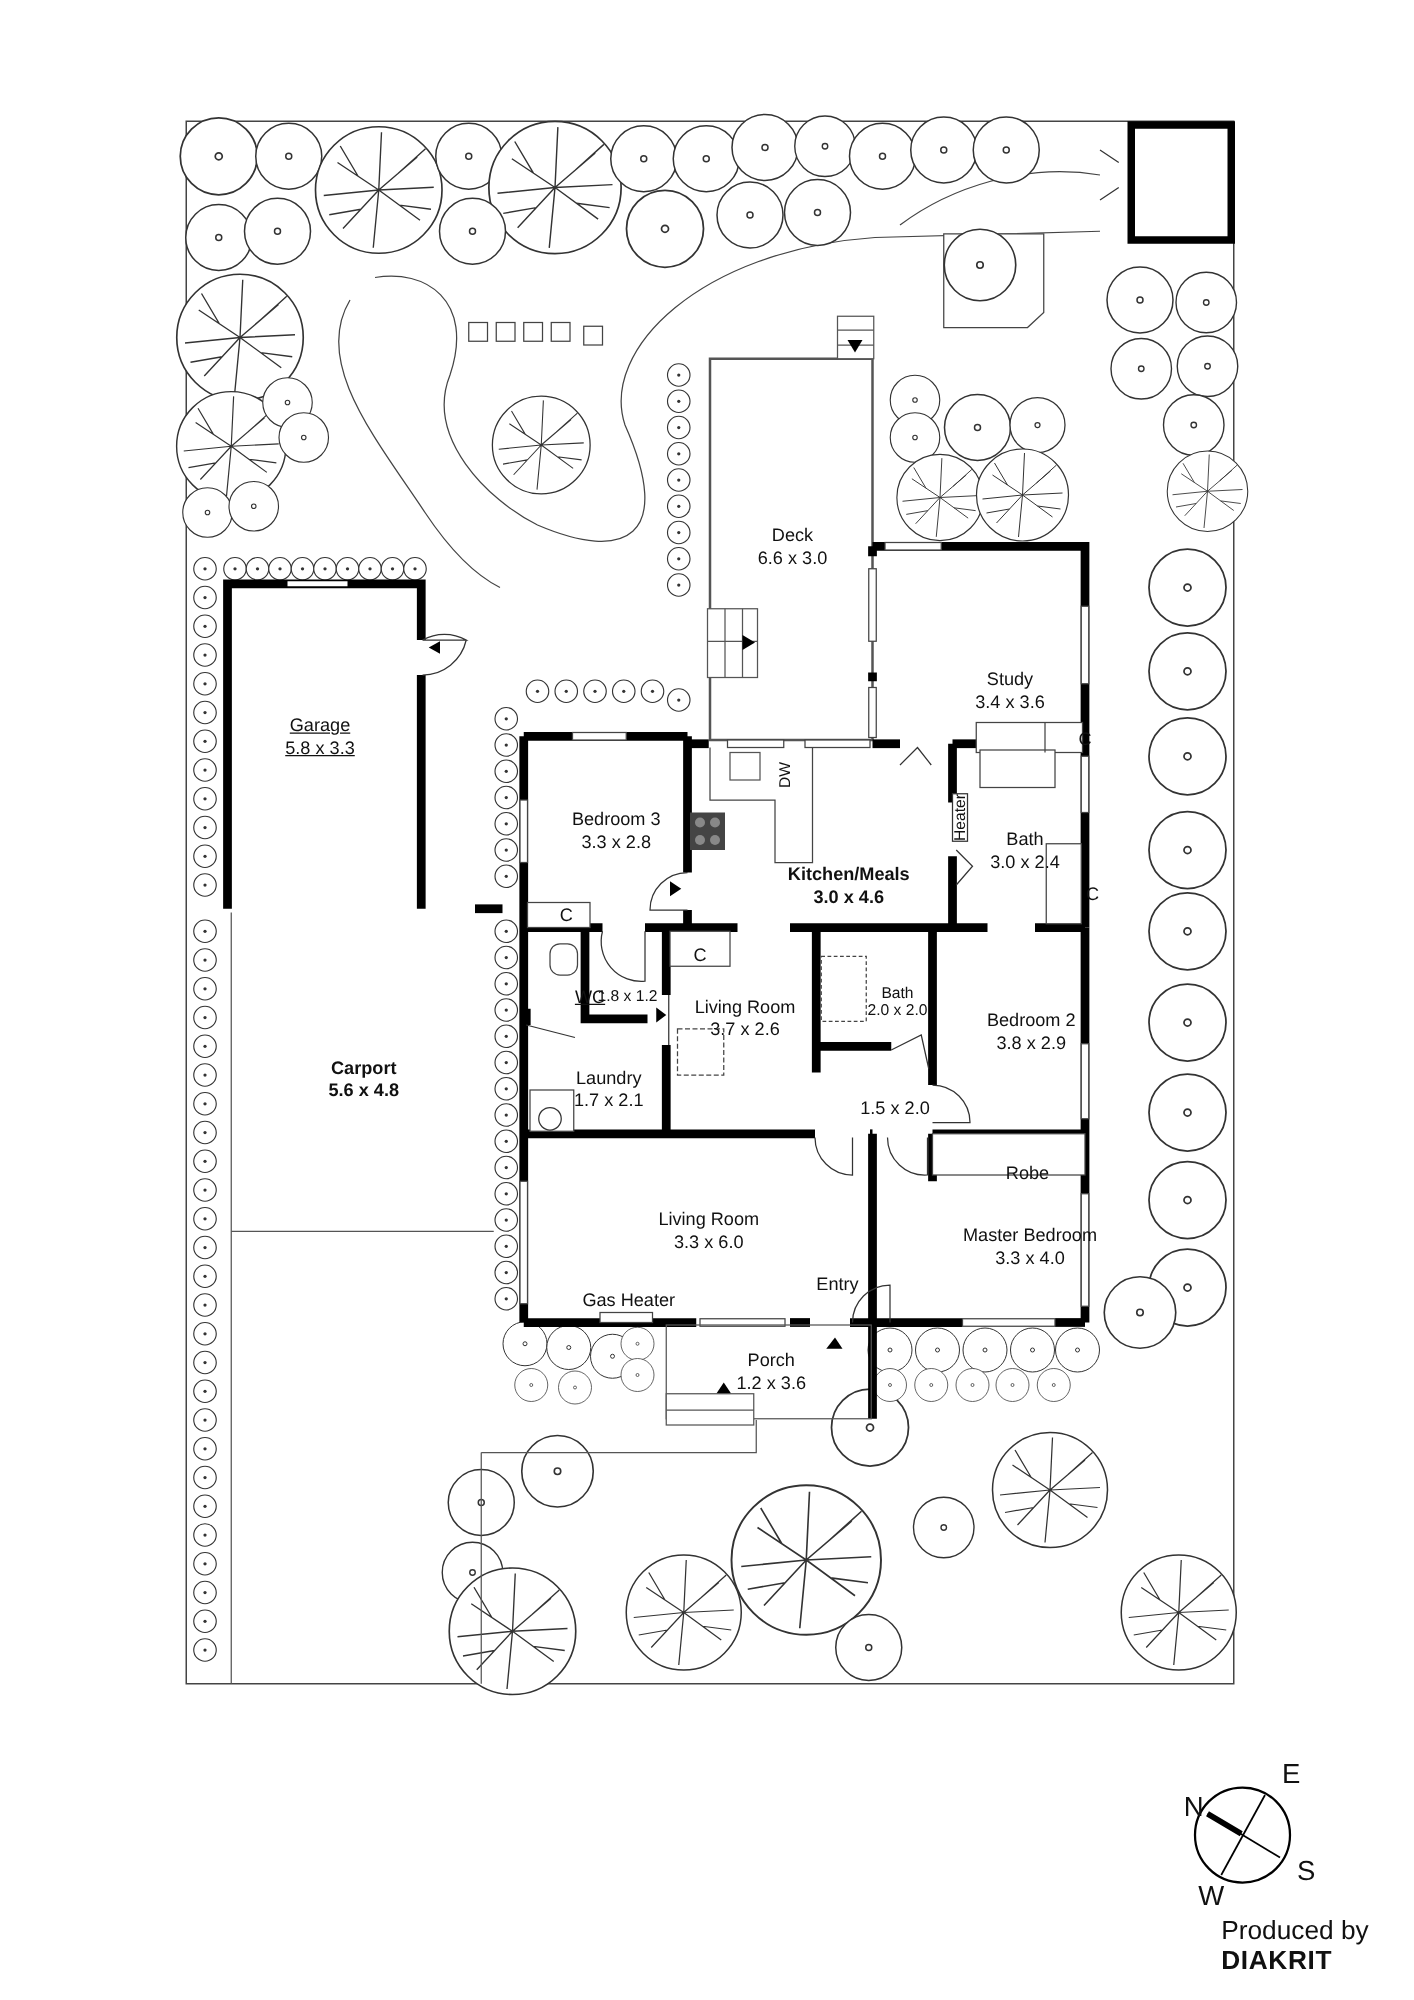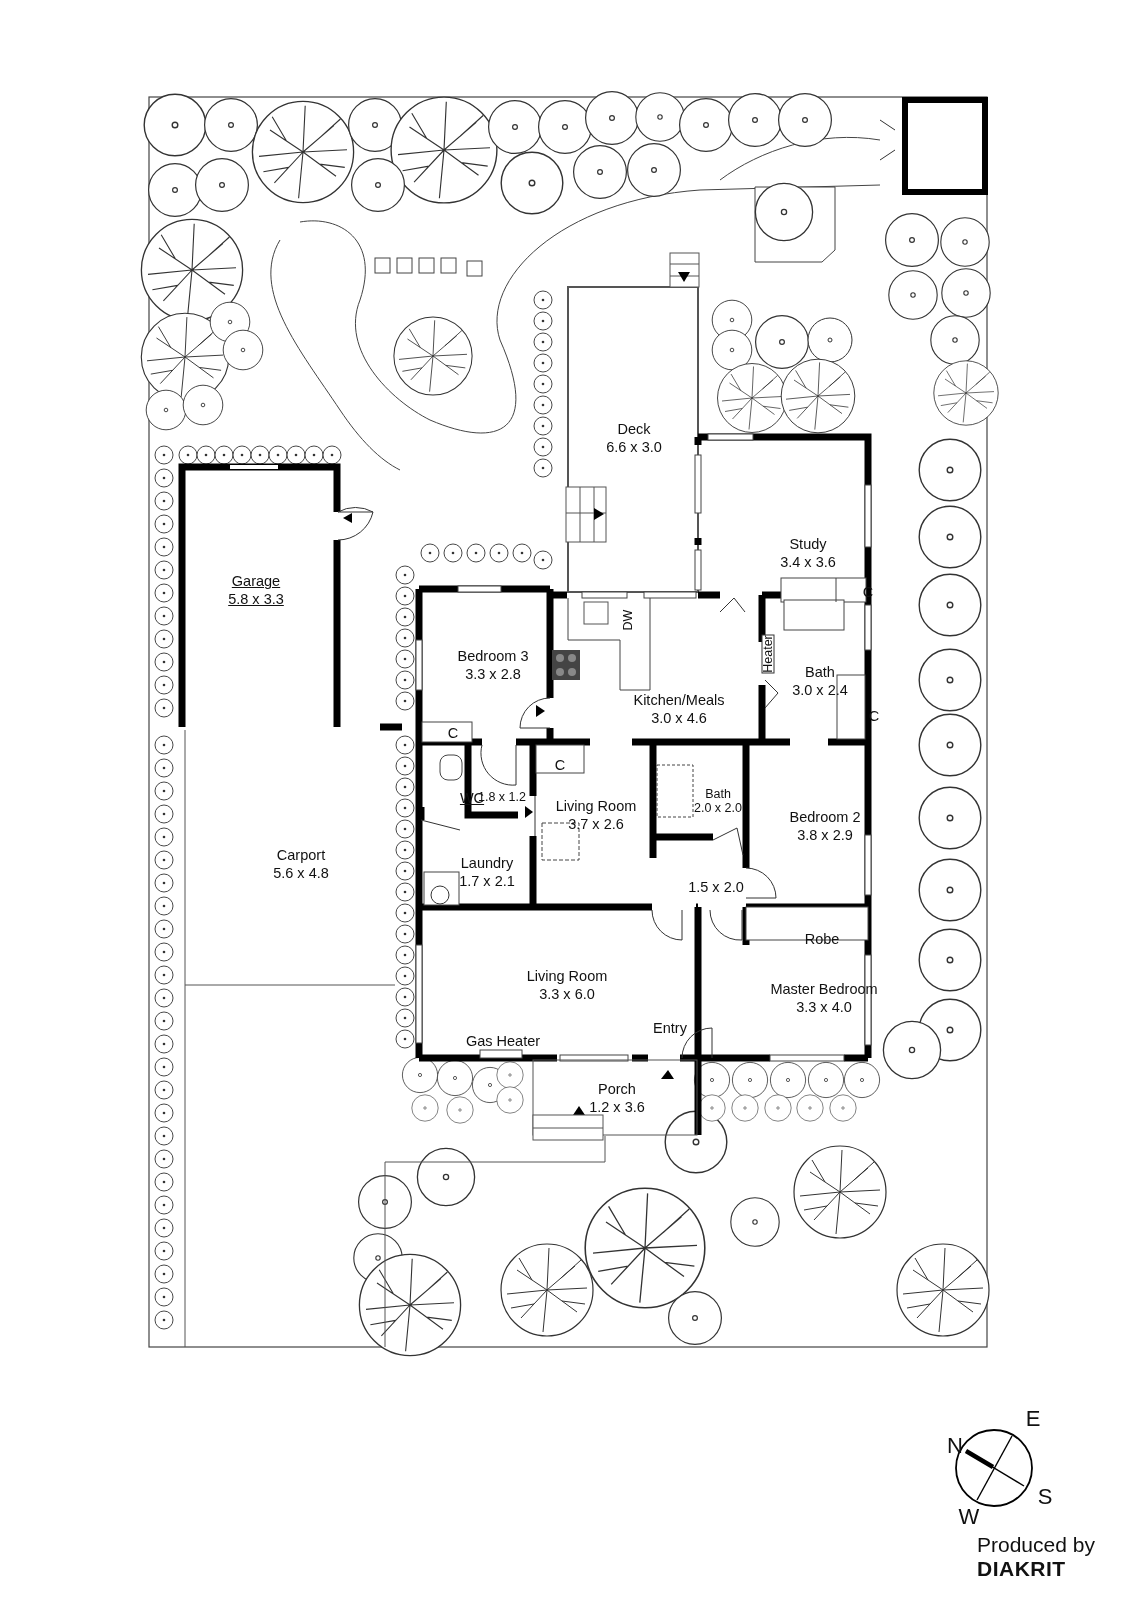--- a/index.html
+++ b/index.html
@@ -384,21 +384,21 @@
     <div>3.4 x 3.6</div>
   </div>
 <div class="lbl" style="left:256px;top:590px;text-decoration:underline;">
     <div>Garage</div>
     <div>5.8 x 3.3</div>
   </div>
 <div class="lbl" style="left:493px;top:665px;">
     <div>Bedroom 3</div>
     <div>3.3 x 2.8</div>
   </div>
-<div class="lbl" style="left:679px;top:709px;">
+<div class="lbl" style="left:679px;top:709px;font-weight:bold;">
     <div>Kitchen/Meals</div>
     <div>3.0 x 4.6</div>
   </div>
 <div class="lbl" style="left:820px;top:681px;">
     <div>Bath</div>
     <div>3.0 x 2.4</div>
   </div>
 <div class="lbl" style="left:596px;top:815px;">
     <div>Living Room</div>
     <div>3.7 x 2.6</div>
@@ -411,21 +411,21 @@
     <div>Bedroom 2</div>
     <div>3.8 x 2.9</div>
   </div>
 <div class="lbl" style="left:716px;top:887px;">
     <div>1.5 x 2.0</div>
   </div>
 <div class="lbl" style="left:487px;top:872px;">
     <div>Laundry</div>
     <div>1.7 x 2.1</div>
   </div>
-<div class="lbl" style="left:301px;top:864px;">
+<div class="lbl" style="left:291px;top:864px;font-weight:bold;">
     <div>Carport</div>
     <div>5.6 x 4.8</div>
   </div>
 <div class="lbl" style="left:567px;top:985px;">
     <div>Living Room</div>
     <div>3.3 x 6.0</div>
   </div>
 <div class="lbl" style="left:802px;top:998px;margin-left:22px;">
     <div>Master Bedroom</div>
     <div>3.3 x 4.0</div>

